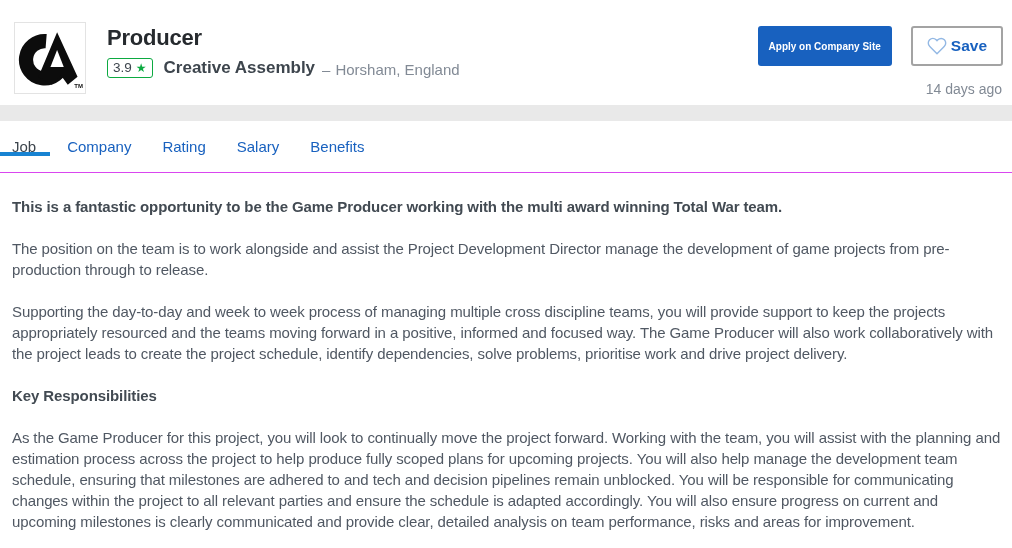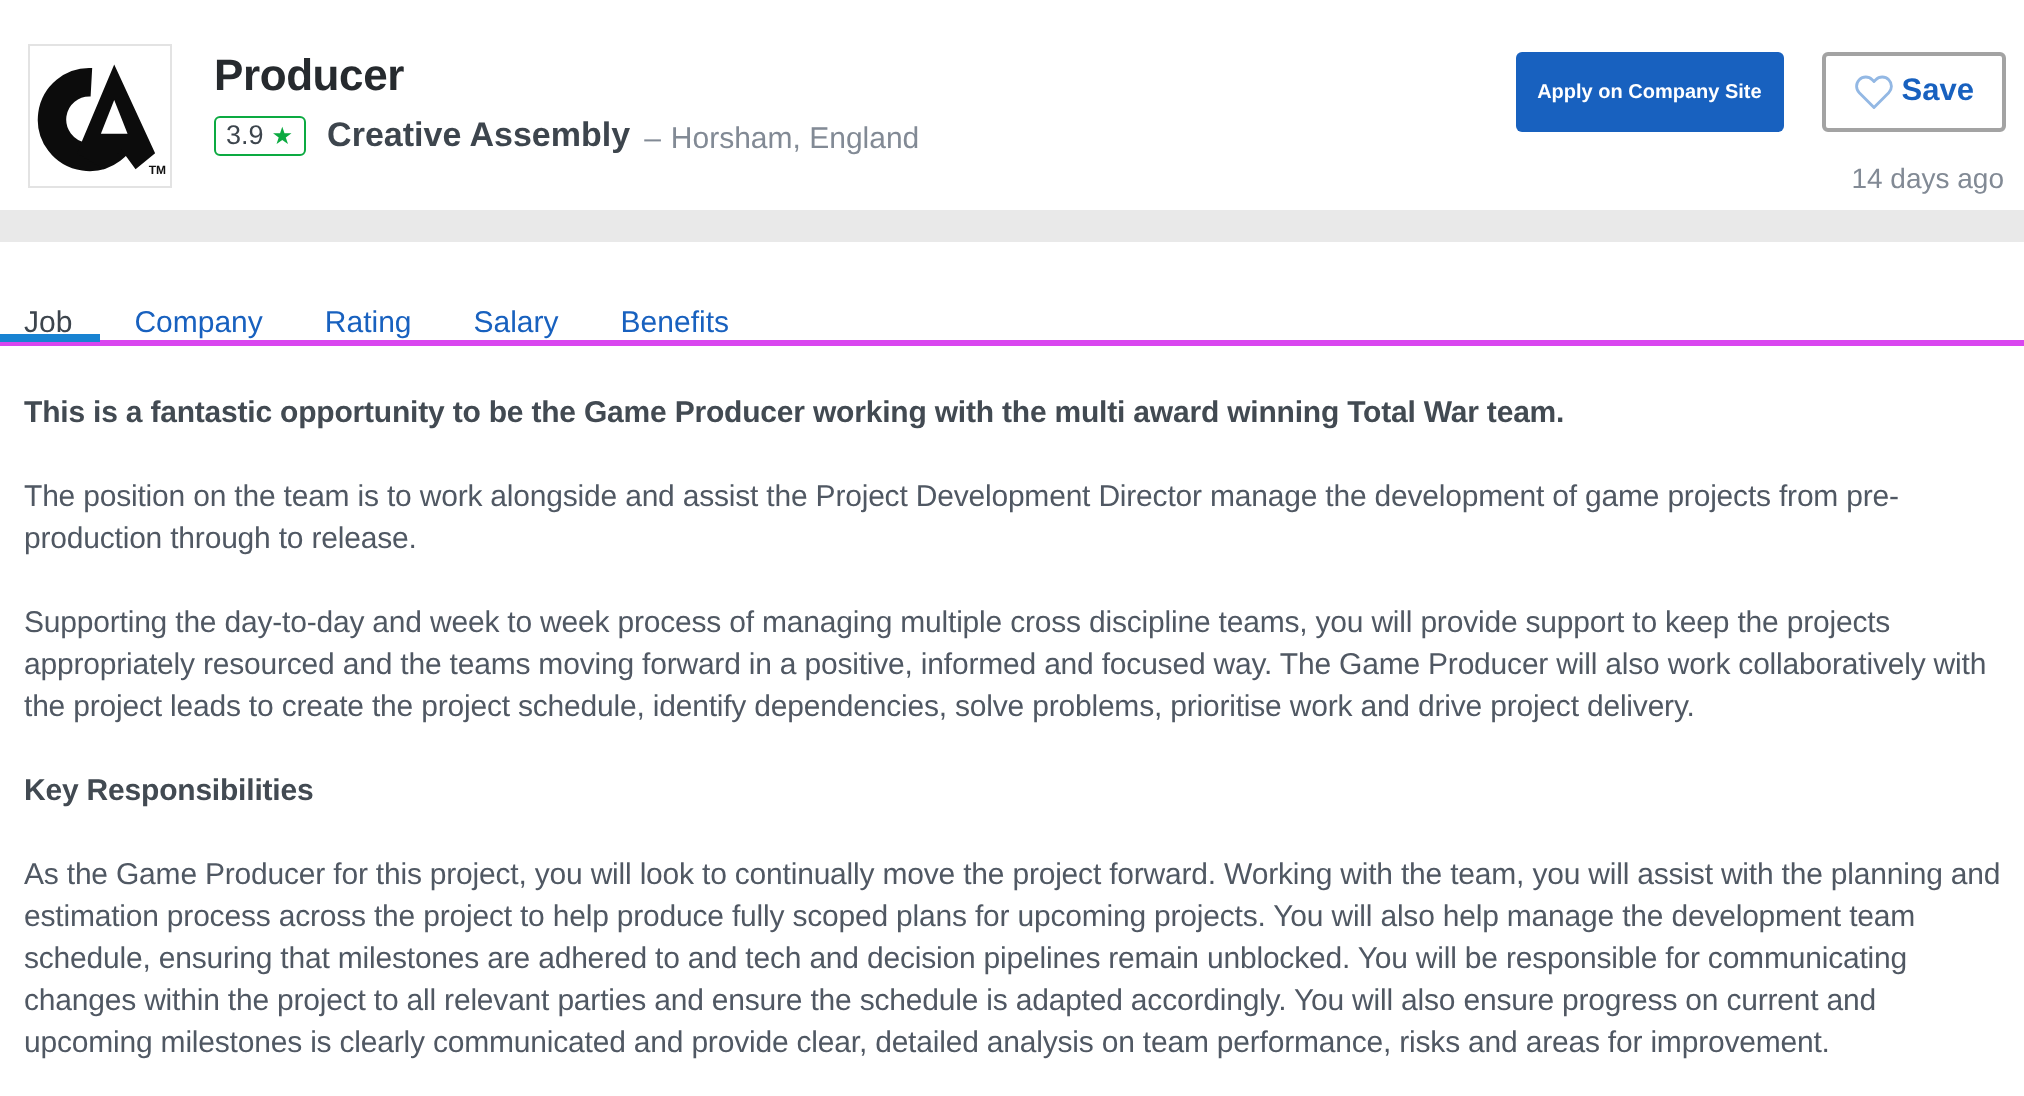--- a/index.html
+++ b/index.html
@@ -75,22 +75,22 @@
   
   .gray-band {
     position: absolute; top: 105px; left: 0;
     width: 1012px; height: 16px; background: #e9e9e9;
   }
 
   
   .tabbar {
     position: absolute; top: 121px; left: 0;
     width: 1012px; height: 52px;
-    border-bottom: 3px solid #d946ef;
-    display: flex; align-items: flex-end;
+    border-bottom: 1px solid #d946ef;
+    display: flex; align-items: center;
     background: #fff;
   }
   .tab {
     position: relative;
     display: flex; align-items: center;
     font-size: 15px; color: #1861bf;
     margin-right: 31px; cursor: pointer;
   }
   .tab:first-child { padding-left: 12px; padding-right: 14px; margin-right: 17px; }
   .tab.active { color: #3d454d; }

